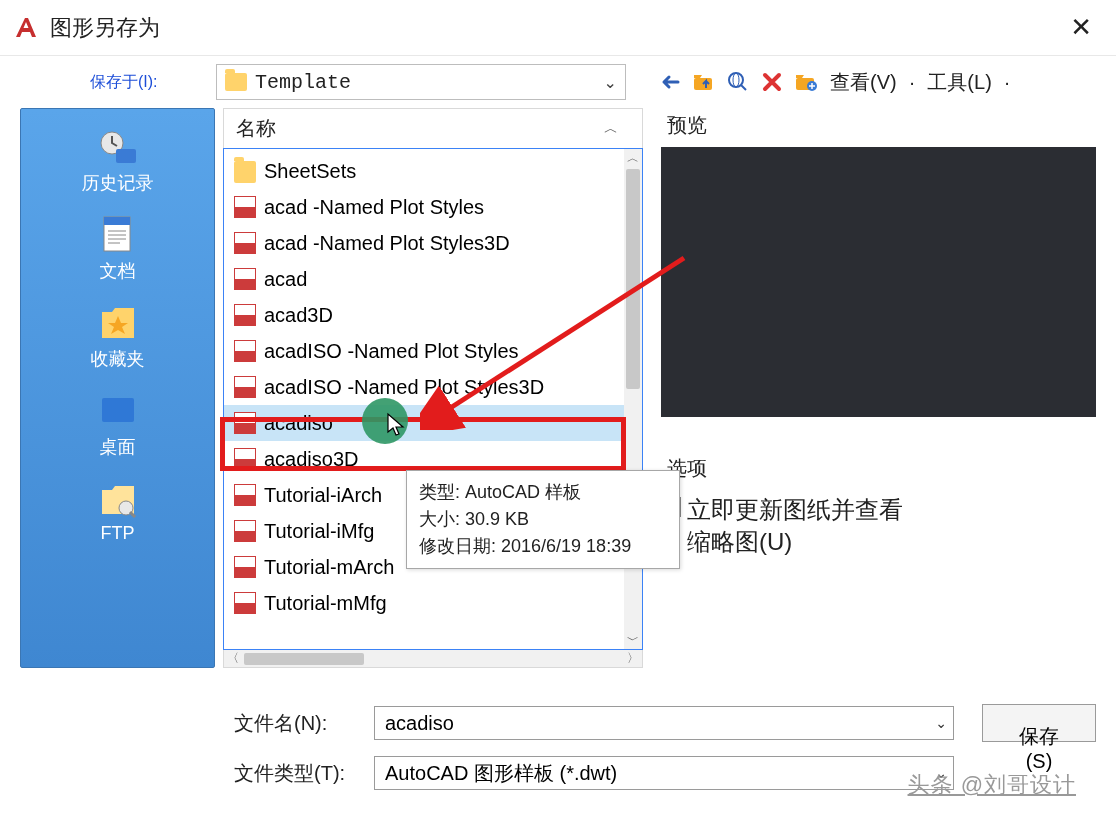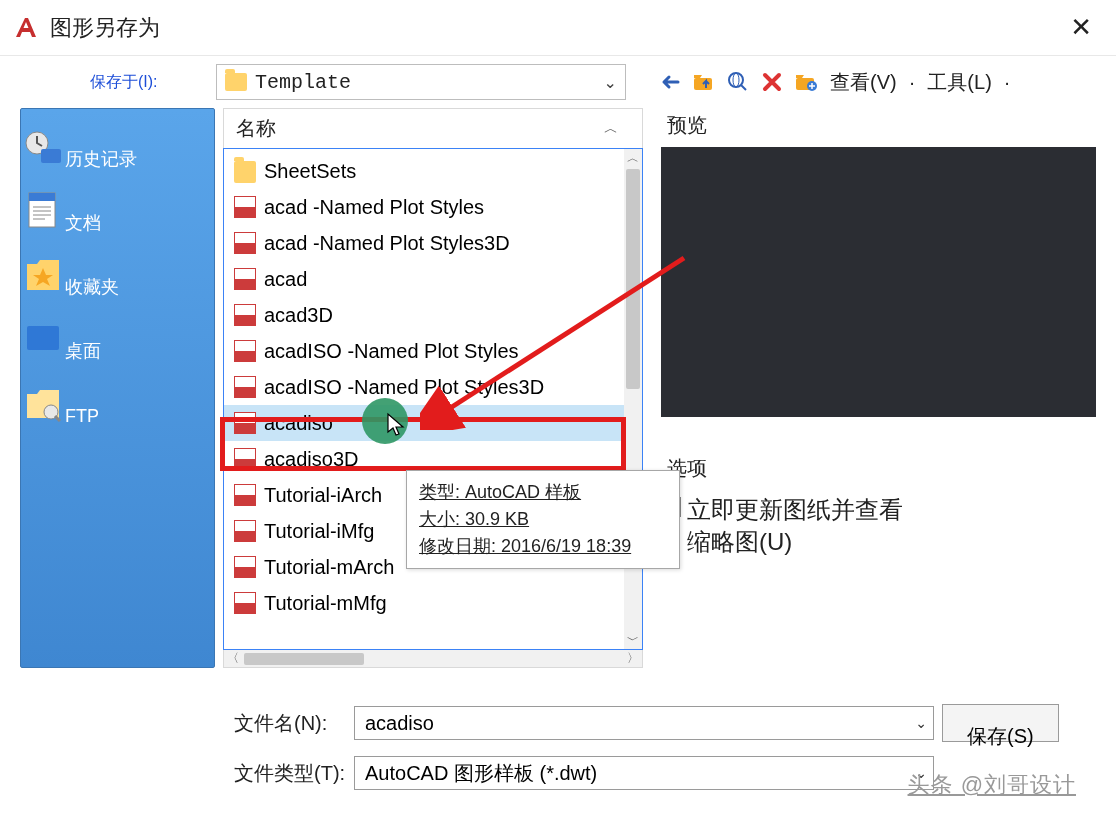--- a/index.html
+++ b/index.html
@@ -19,21 +19,21 @@
 .pathbox .dd { margin-left: auto; font-size: 16px; color: #444; }
 
 .toolstrip { display: flex; align-items: center; gap: 6px; margin-left: 20px; }
 .tool-btn { width: 28px; height: 28px; display:flex; align-items:center; justify-content:center; cursor:pointer; }
 .toolstrip .txtbtn { font-size: 20px; color:#222; padding:2px 4px; cursor:pointer; }
 .toolstrip .dot { color:#222; font-size:20px; padding:0 2px; }
 
 .body-row { display: flex; padding: 0 20px; gap: 8px; }
 
 .sidebar { width: 195px; background: linear-gradient(#5aa5ea, #3f87d1); border: 1px solid #3b76b3; border-radius:2px; padding: 12px 0; display:flex; flex-direction:column; align-items:center; gap: 4px; }
-.sidebar .item { display:flex; flex-direction:row; align-items:flex-end; color:#fff; font-size:18px; padding:6px 0 10px; width:100%; cursor:pointer; }
+.sidebar .item { display:flex; flex-direction:column; align-items:center; color:#fff; font-size:18px; padding:6px 0 10px; width:100%; cursor:pointer; }
 .sidebar .item .sicon { width:44px; height:40px; margin-bottom:4px; display:flex; align-items:center; justify-content:center; }
 
 .filepane { flex: 0 0 420px; display:flex; flex-direction:column; }
 .file-header { display:flex; align-items:center; border:1px solid #d9d9d9; border-bottom:none; background:#fff; }
 .file-header .col { flex:1; padding:6px 12px; font-size:20px; color:#222; }
 .file-header .sortup { font-size:14px; color:#666; margin-left:auto; margin-right:24px; }
 .filelist-wrap { position:relative; border:1px solid #3b82f6; background:#fff; flex:1; display:flex; }
 .filelist { flex:1; overflow:hidden; padding:4px 0; height: 500px; }
 .file-row { display:flex; align-items:center; padding:2px 10px; font-size:20px; height:36px; cursor:pointer; position:relative; }
 .file-row .ficon { width:22px; height:22px; margin-right:8px; flex-shrink:0; }
@@ -53,29 +53,29 @@
 .hscroll .track { flex:1; }
 
 .rightpane { flex:1; padding-left:10px; }
 .rightpane .section-label { font-size:20px; color:#222; margin:4px 6px 8px; }
 .preview { width:100%; height:270px; background:#2b2d33; }
 .opt-row { display:flex; align-items:flex-start; margin-top:12px; }
 .opt-row .chk { width:20px; height:20px; border:1px solid #888; margin-right:6px; margin-top:3px; cursor:pointer; flex-shrink:0;}
 .opt-row .opt-text { font-size:24px; color:#222; line-height:1.35; }
 
 .tooltip { position:absolute; background:#fff; border:1px solid #a7a7a7; padding:8px 12px; font-size:18px; color:#222; box-shadow:1px 1px 4px rgba(0,0,0,0.15); z-index:5; }
-.tooltip div { line-height:1.5;text-decoration:underline; }
+.tooltip div { line-height:1.5; }
 
 .cursor { position:absolute; z-index:6; width:20px; height:26px; }
 .green-dot { position:absolute; width:46px; height:46px; background:#2f9765; border-radius:50%; z-index:4; opacity:0.9;}
 
 .arrow-line { position:absolute; z-index:3; pointer-events:none; }
 
 .bottom { padding: 36px 20px 8px 234px; }
-.field-row { display:flex; align-items:center; gap:8px; margin-bottom:14px; }
+.field-row { display:flex; align-items:center; gap:28px; margin-bottom:14px; }
 .field-row .flabel { font-size:20px; color:#222; min-width:112px; }
 .field-row .finput { flex:0 0 580px; height:34px; border:1px solid #9a9a9a; padding:2px 10px; display:flex; align-items:center; font-family:"Courier New",monospace; font-size:20px; position:relative;}
 .field-row .finput .dd { position:absolute; right:6px; font-size:14px; color:#333;}
 .save-btn { height:36px; padding:18px 24px; border:1px solid #9a9a9a; background:#f4f4f4; font-size:20px; cursor:pointer; }
 
 .watermark { position:absolute; right:40px; bottom:14px; font-size:22px; color:#999; letter-spacing:1px;text-decoration:underline;}
 </style>
 </head>
 <body>
 

